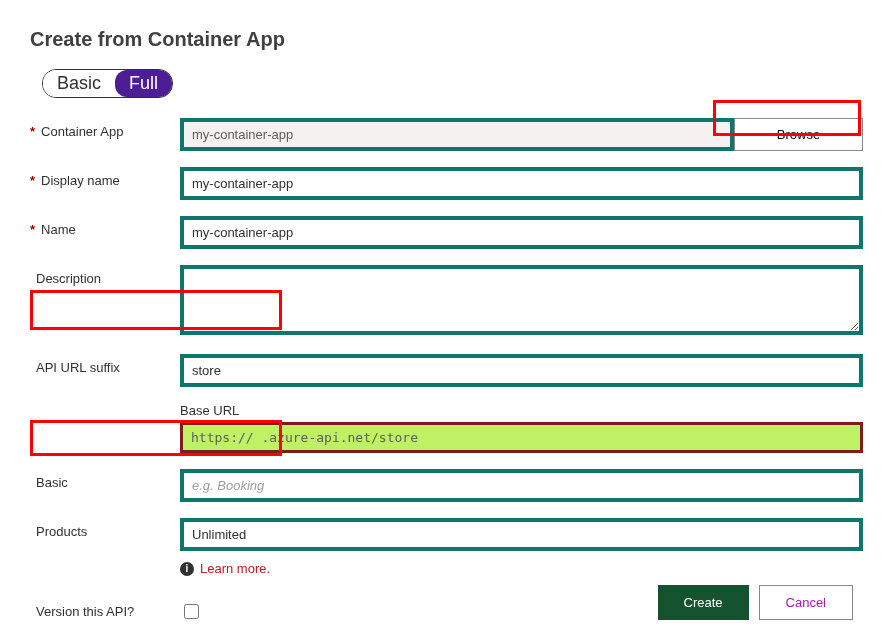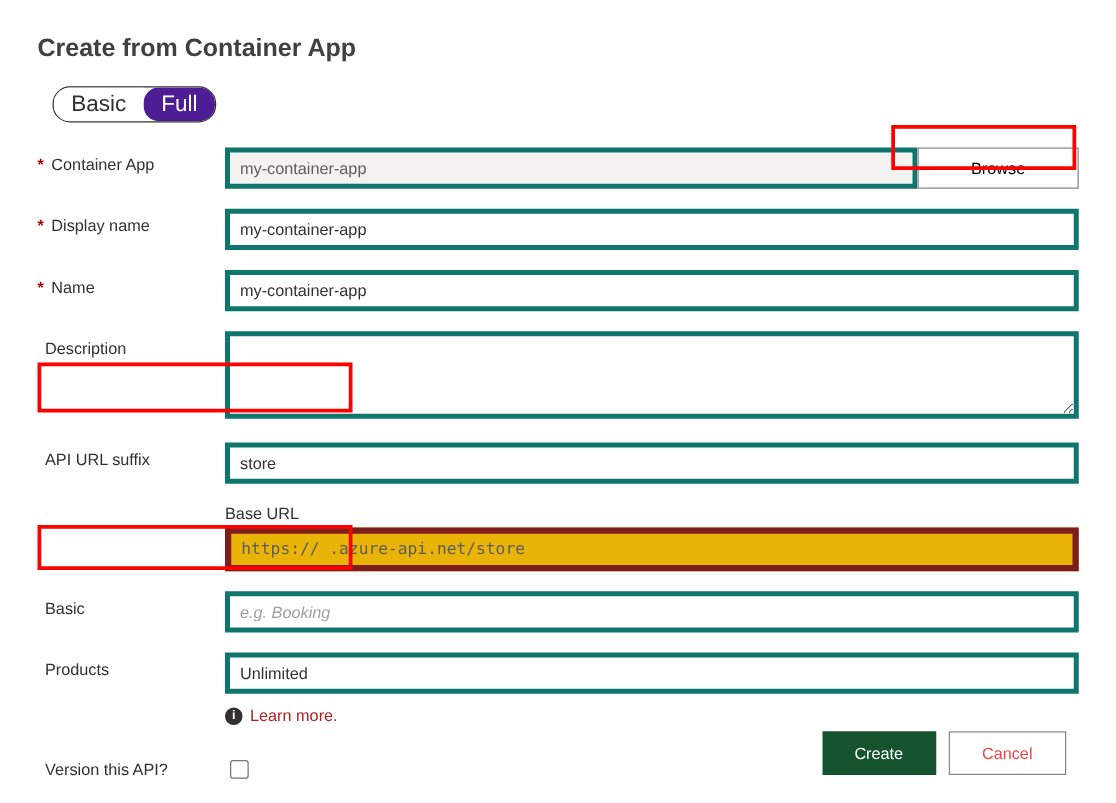--- a/index.html
+++ b/index.html
@@ -80,22 +80,22 @@
     padding: 5px 0;
     position: relative;
   }
 
   .baseurl-label {
     font-size: 13px;
     margin-bottom: 4px;
     color: #323130;
   }
   .baseurl-box {
-    background: #eab308;
-    border: 5px solid #7f1d1d;
+    background: #bef264;
+    border: 3px solid #7f1d1d;
     padding: 5px 8px;
     font-family: Consolas, monospace;
     font-size: 13px;
     color: #605e5c;
   }
 
   ::placeholder { font-style: italic; color: #a19f9d; }
 
   .info-line {
     display: flex;
@@ -130,21 +130,21 @@
   .btn-primary {
     background:#14532d;
     color:#fff;
     border:none;
     padding:9px 26px;
     font-size:13px;
     cursor:pointer;
   }
   .btn-secondary {
     background:#fff;
-    color:#ef4444;
+    color:#a21caf;
     border:1px solid #8a8886;
     padding:9px 26px;
     font-size:13px;
     cursor:pointer;
   }
 
   
   .hl {
     position:absolute;
     border:3px solid #ff0000;

